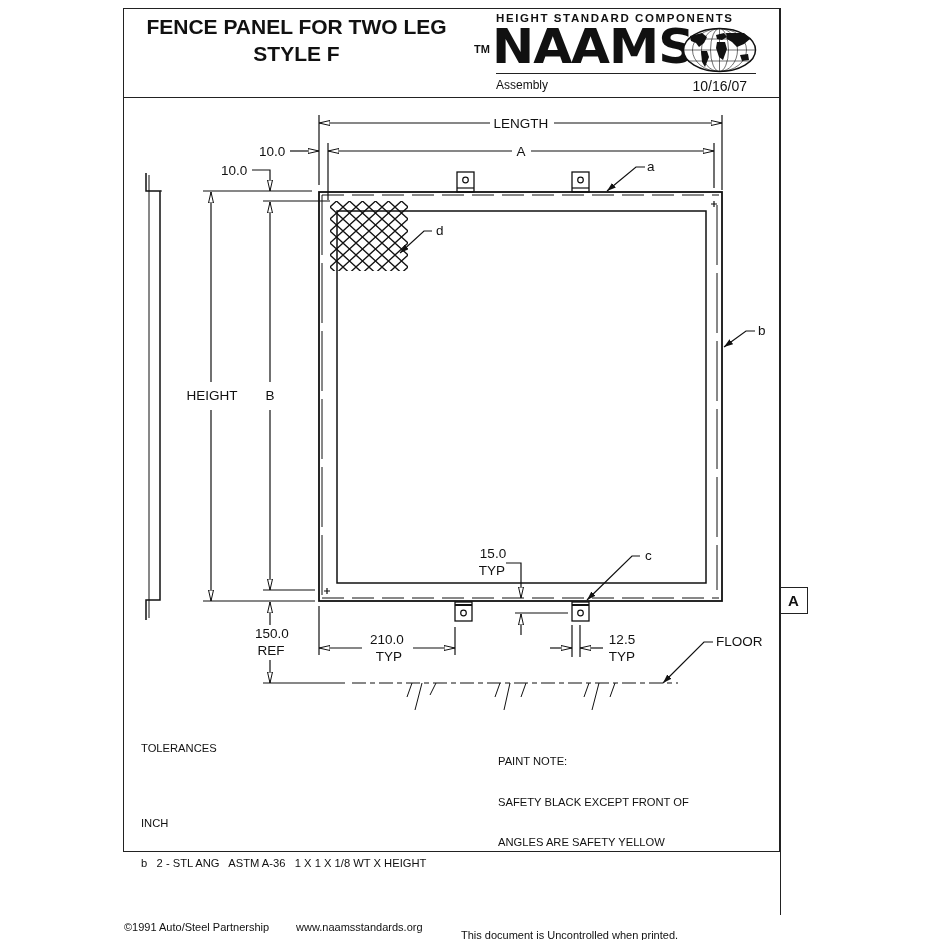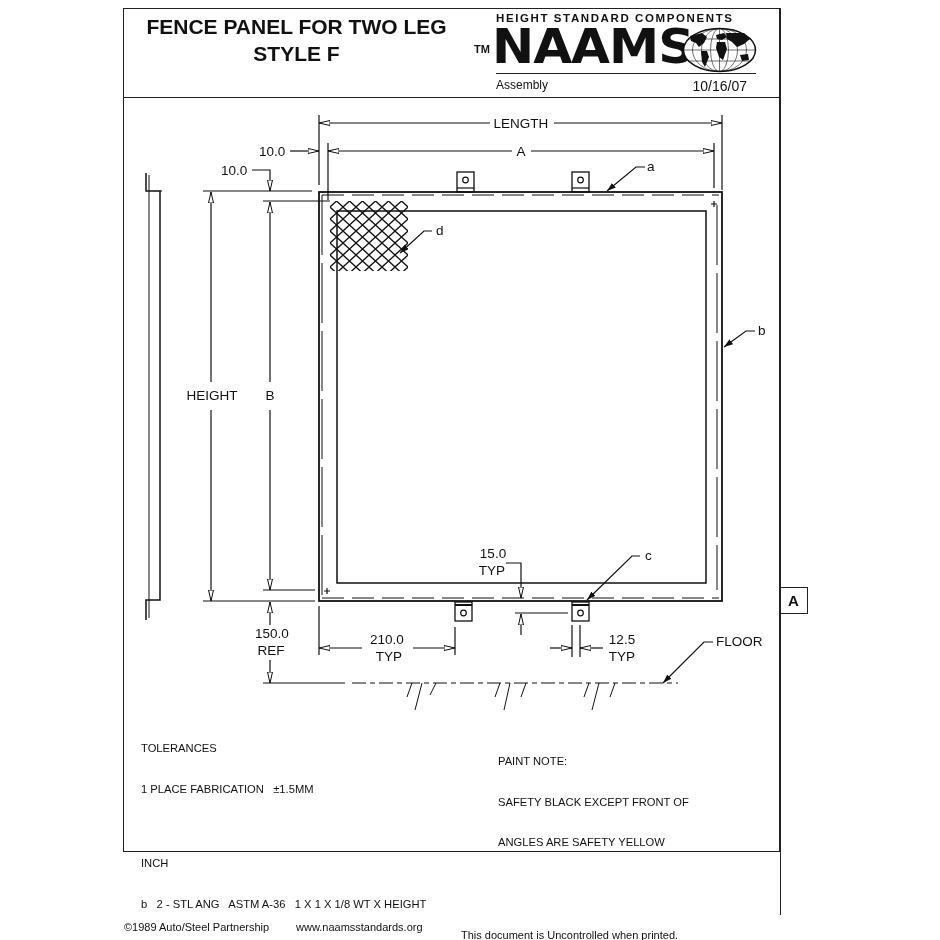--- a/index.html
+++ b/index.html
@@ -188,21 +188,20 @@
     <text x="647" y="171">a</text>
     <text x="758" y="335">b</text>
     <text x="645" y="560">c</text>
     <text x="436" y="235">d</text>
     <text x="716" y="646">FLOOR</text>
   </g>
 </svg>
 
 <div class="notes" style="top:715px;left:141px;">
   <div>TOLERANCES</div>
-  <div>1 PLACE FABRICATION   ±1.5MM</div>
   <div style="height:7px"></div>
   <div>INCH</div>
   <div>b   2 - STL ANG   ASTM A-36   1 X 1 X 1/8 WT X HEIGHT</div>
   
   
   
   
   
   
   
@@ -210,16 +209,16 @@
   
   
 </div>
 
 <div class="notes" style="top:728px;left:498px;">
   <div>PAINT NOTE:</div>
   <div>SAFETY BLACK EXCEPT FRONT OF</div>
   <div>ANGLES ARE SAFETY YELLOW</div>
 </div>
 
-<div class="footer" style="left:124px;">©1989 Auto/Steel Partnership</div>
+<div class="footer" style="left:124px;">©1991 Auto/Steel Partnership</div>
 <div class="footer" style="left:296px;">www.naamsstandards.org</div>
 <div class="footer" style="left:461px;margin-top:8px;">This document is Uncontrolled when printed.</div>
 <div class="footer" style="left:752px;font-size:14px;top:939px;">W-22</div>
 
 </body></html>

